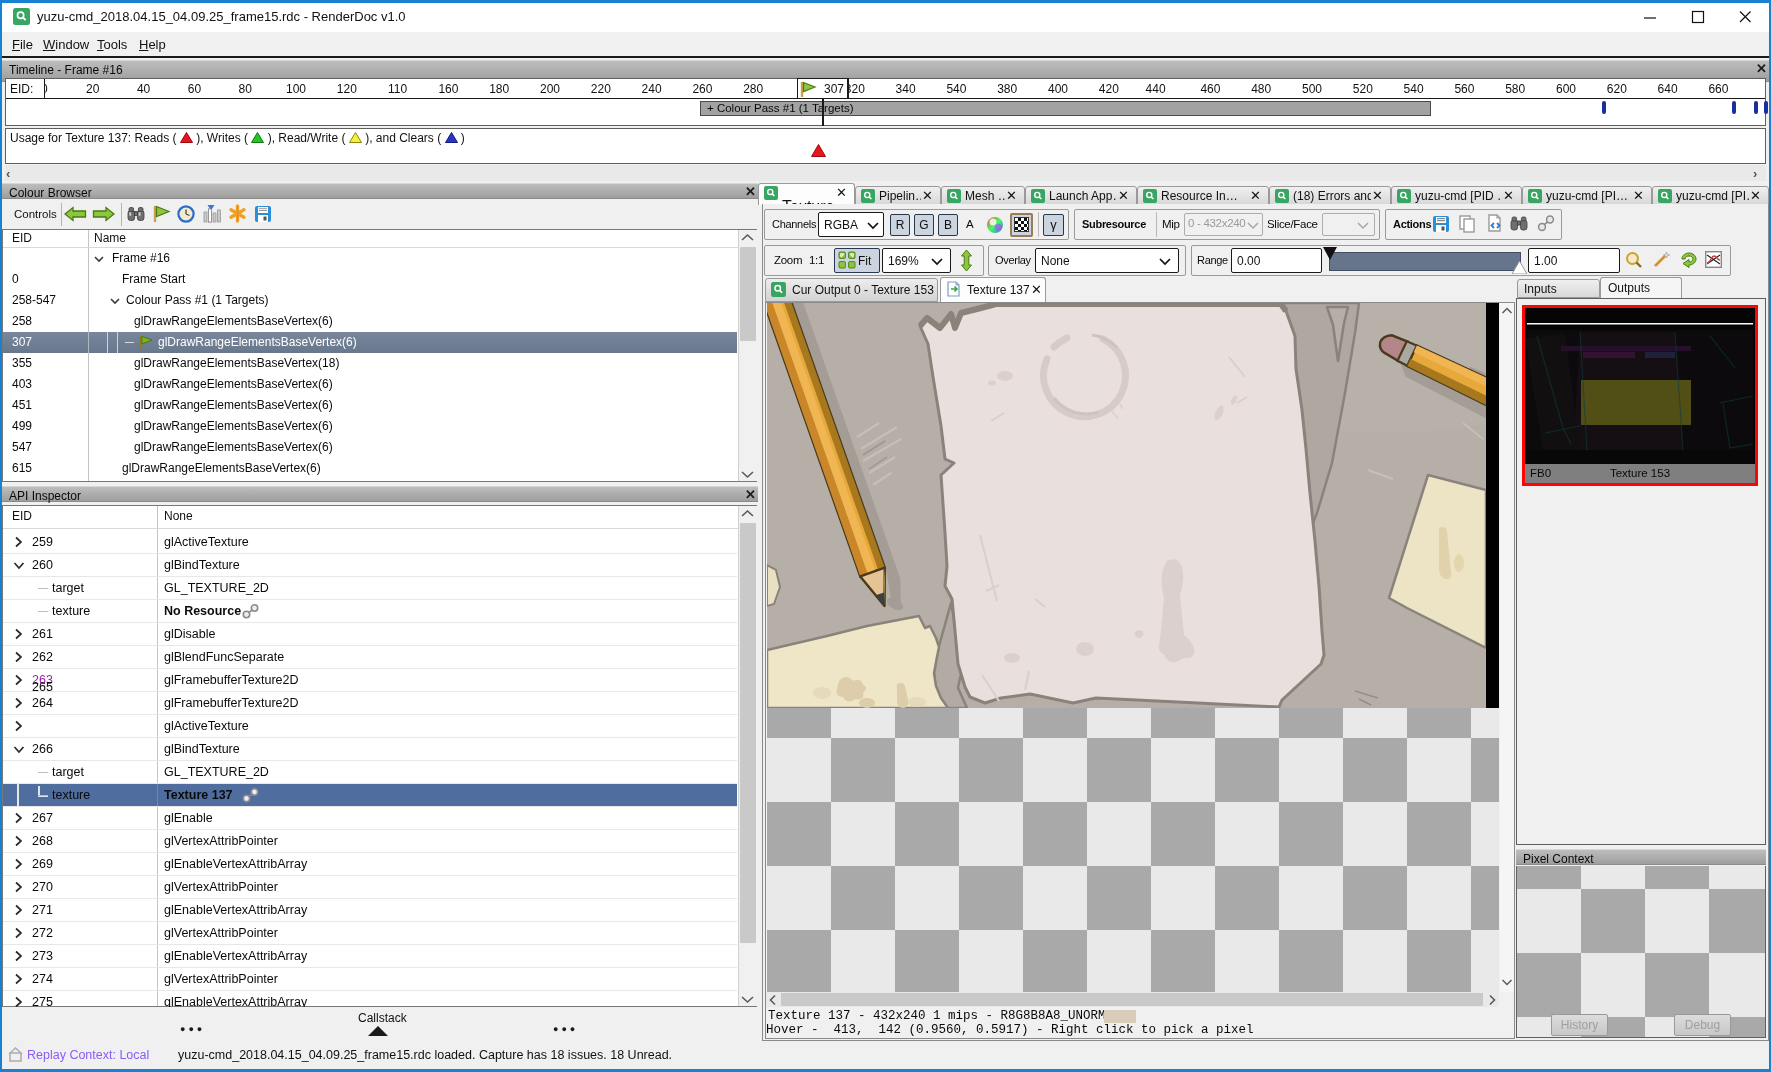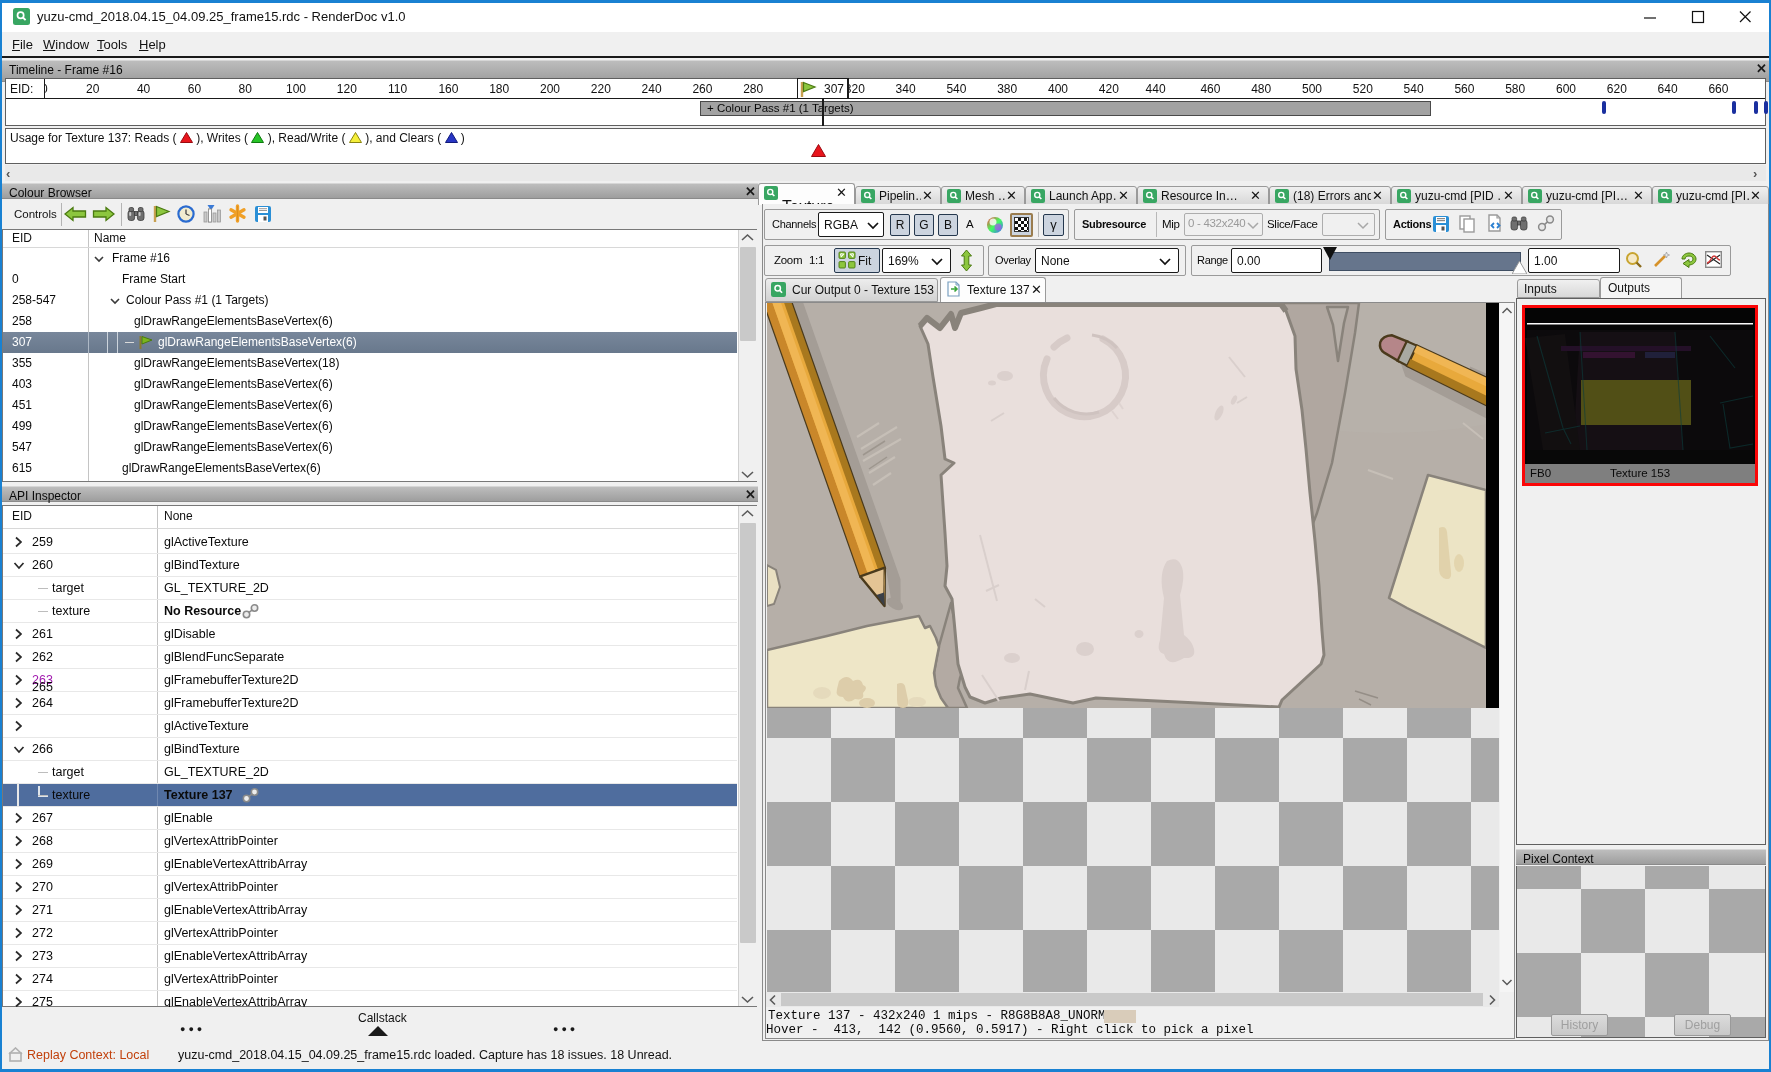--- a/index.html
+++ b/index.html
@@ -407,21 +407,21 @@
     <path d="M10 0 L20 10 L0 10 Z" fill="#1a1a1a"></path>
   </svg>
 <div class="abs" style="left:180px;top:1024px;font-size:9px;letter-spacing:3px;color:#1a1a1a;">●●●</div>
 <div class="abs" style="left:553px;top:1024px;font-size:9px;letter-spacing:3px;color:#1a1a1a;">●●●</div>
 
 <div class="abs" style="left:2px;top:1040px;width:1767px;height:29px;background:#f0f0f0;"></div>
 <svg class="abs" style="left:8px;top:1047px;" width="15" height="15" viewBox="0 0 15 15">
   <rect x="2" y="6" width="11" height="8" fill="none" stroke="#b0b0b0" stroke-width="1.6"></rect>
   <path d="M1 7 L7.5 1 L14 7" fill="none" stroke="#b0b0b0" stroke-width="1.6"></path>
 </svg>
-<div class="abs" style="left:27px;top:1048px;font-size:12.5px;color:#c2410c;">Replay Context: Local</div>
+<div class="abs" style="left:27px;top:1048px;font-size:12.5px;color:#8b5cf6;">Replay Context: Local</div>
 <div class="abs" style="left:178px;top:1048px;font-size:12.5px;">yuzu-cmd_2018.04.15_04.09.25_frame15.rdc loaded. Capture has 18 issues. 18 Unread.</div>
 
 <div id="tabbar">
     <div class="abs" style="left:758px;top:183px;width:97px;height:22px;background:#fdfdfd;border:1px solid #9a9a9a;border-bottom:none;border-radius:3px 3px 0 0;"></div>
     <svg class="abs" style="left:764px;top:186px;" width="14" height="14" viewBox="0 0 17 17">
       <rect width="17" height="17" rx="2.5" fill="#38a662"></rect>
       <circle cx="7.6" cy="7.2" r="3.1" fill="none" stroke="#fff" stroke-width="1.7"></circle>
       <line x1="9.9" y1="9.5" x2="12.6" y2="12.2" stroke="#fff" stroke-width="1.9"></line>
     </svg>
     <div class="abs" style="left:782px;top:186px;width:53px;font-size:16px;white-space:nowrap;overflow:hidden;margin-top:12px;">Texture …</div>

